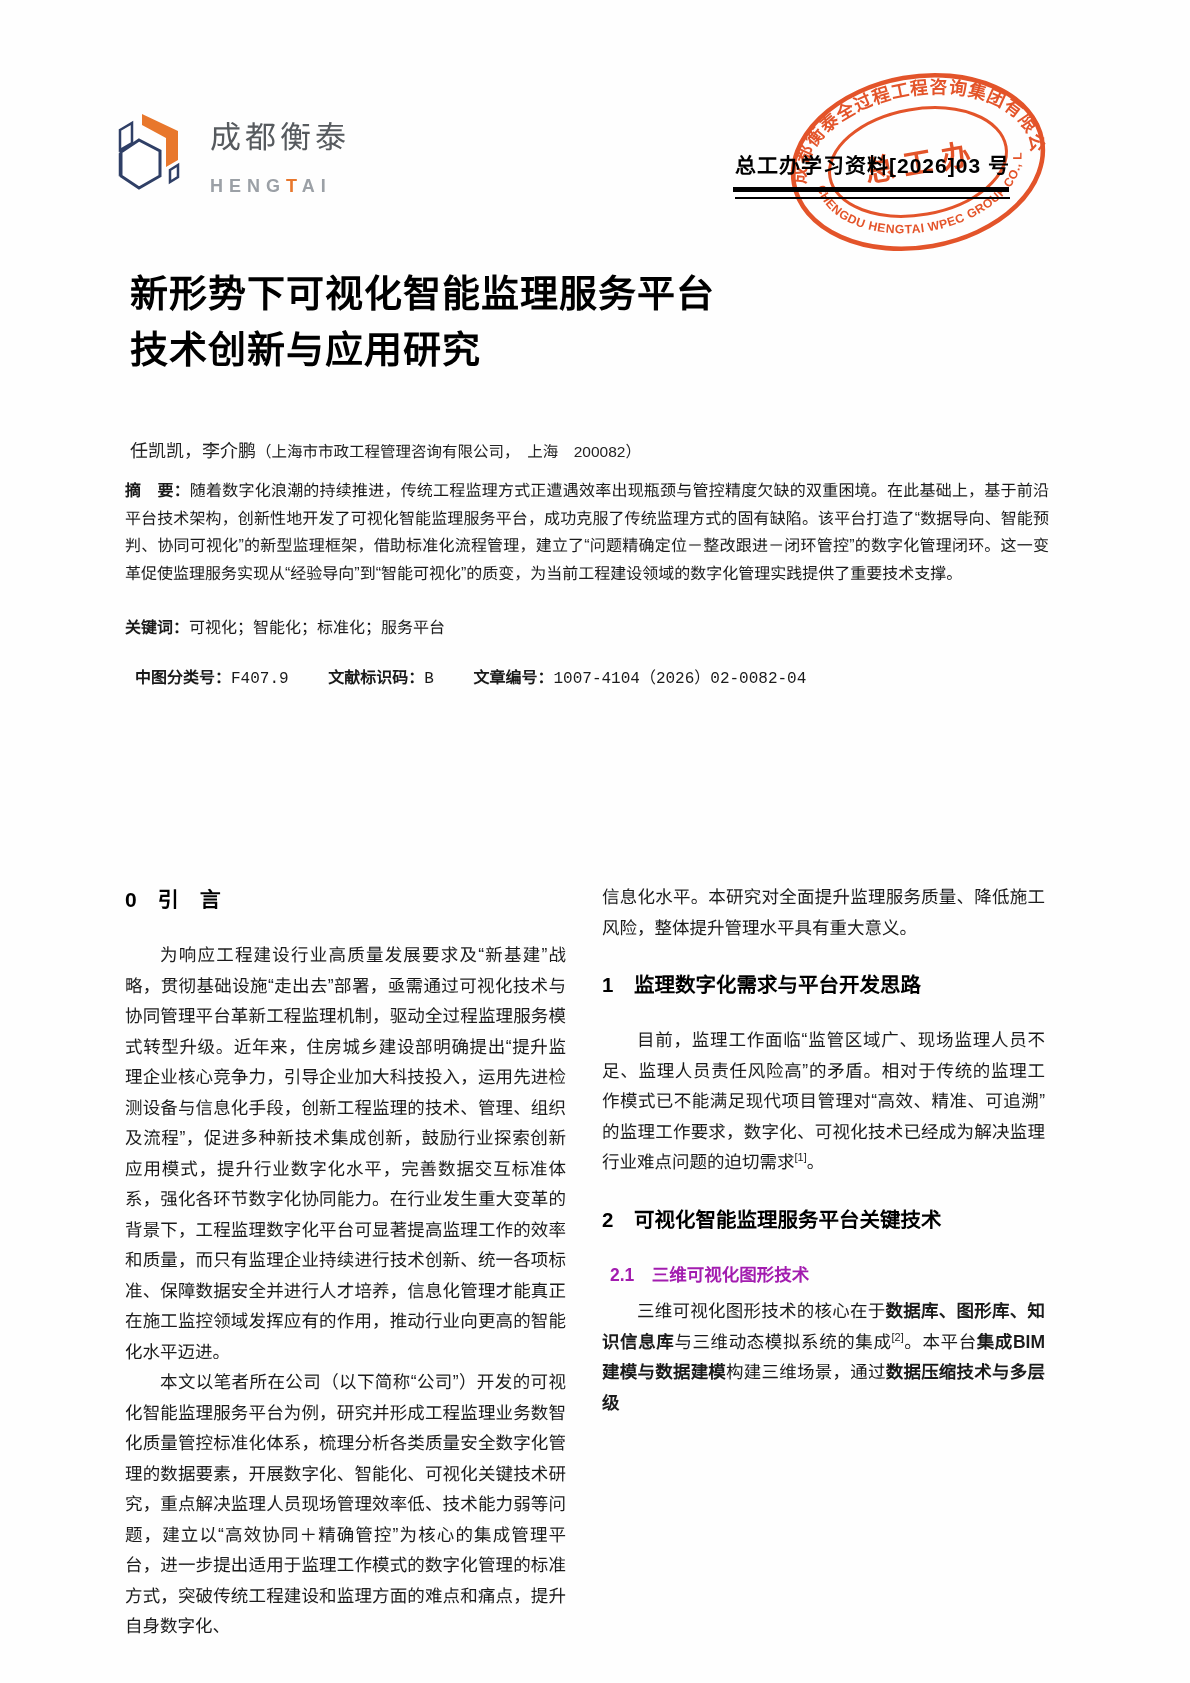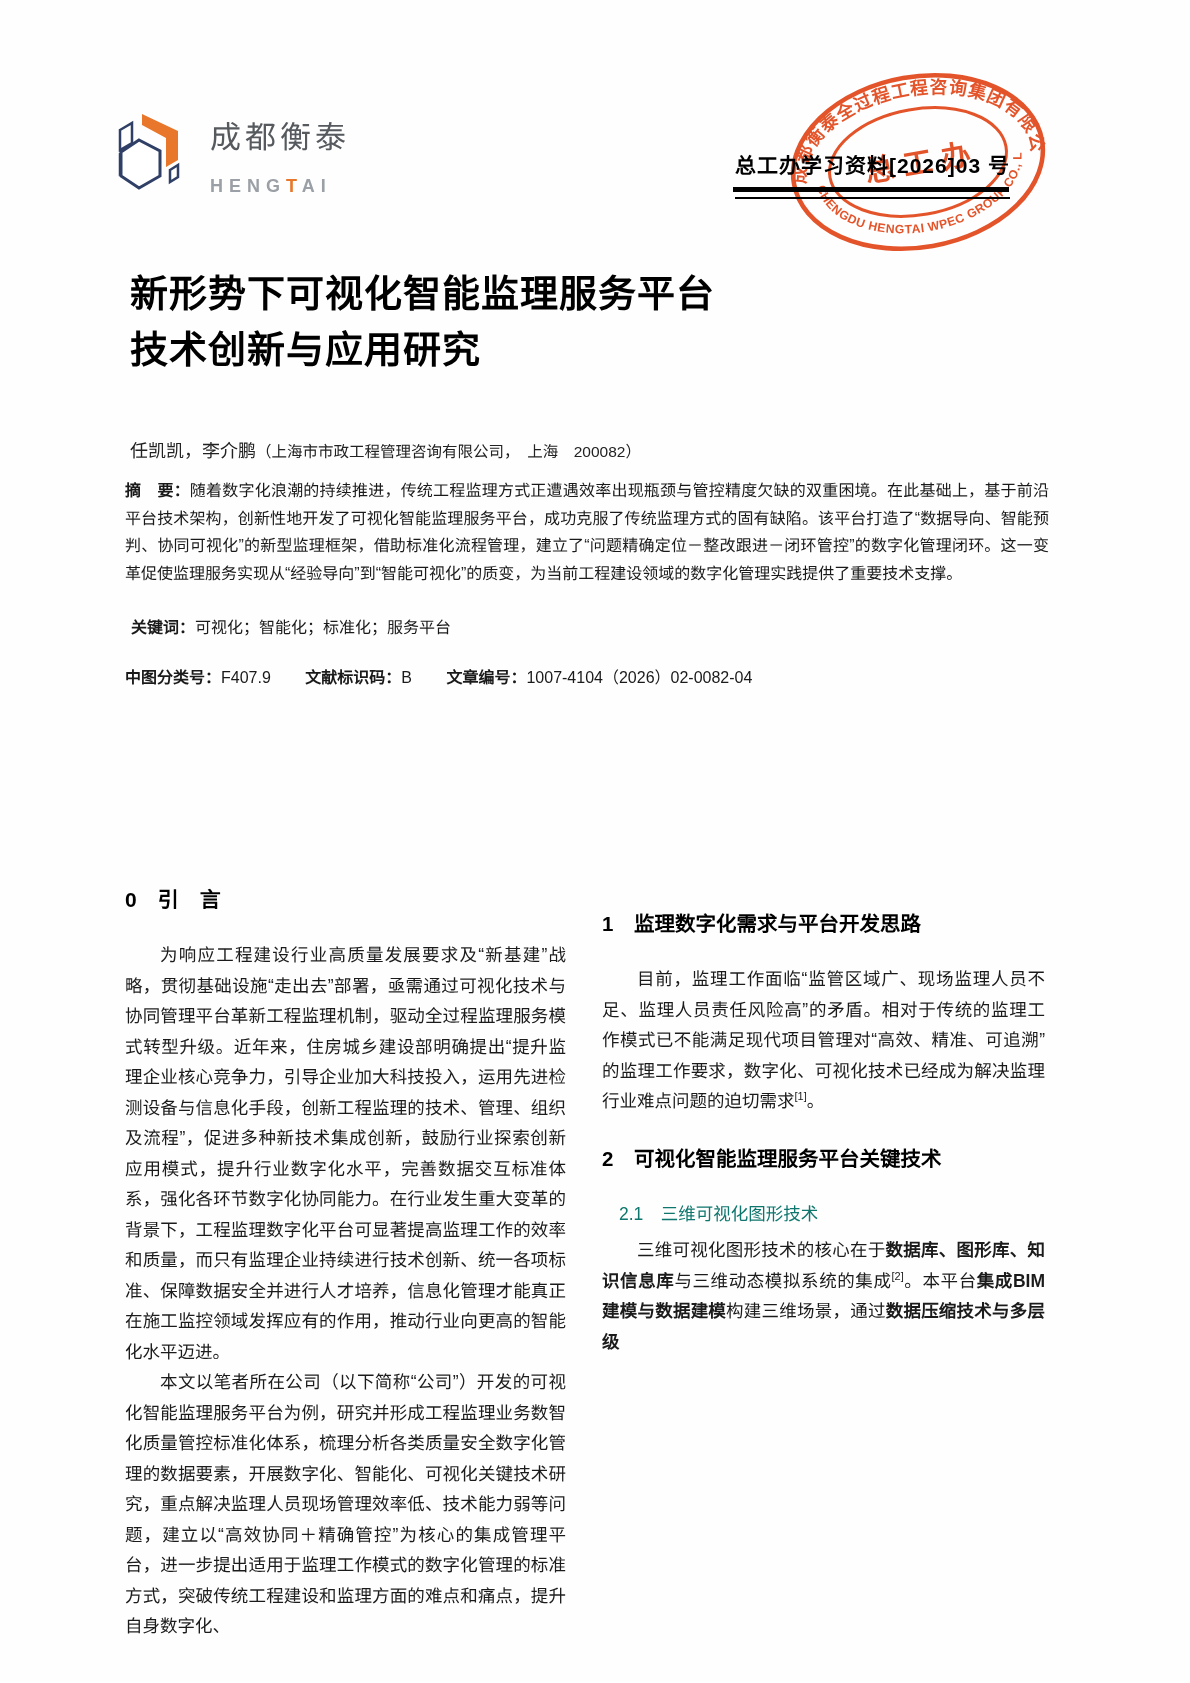--- a/index.html
+++ b/index.html
@@ -32,33 +32,33 @@
     font-size:21px;font-weight:700;color:#000;letter-spacing:1px;
     border-bottom:2px solid #000;padding-bottom:18px;
   }
   .doc-number-bar{position:absolute;left:733px;top:187px;width:276px;height:5px;background:#000;z-index:2;}
   
   .title{position:absolute;left:130px;top:266px;margin:0;font-size:38px;line-height:56px;font-weight:700;color:#000;letter-spacing:1px;}
   .t-line{display:block;}
   .authors{position:absolute;left:130px;top:436px;font-size:18px;color:#222;}
   .a-affil{font-size:15.5px;}
   .abstract{position:absolute;left:125px;top:477px;width:924px;margin:0;font-size:16px;line-height:27.5px;text-align:justify;}
-  .keywords{position:absolute;left:131px;top:614px;margin:0;font-size:16px;}
-  .meta{position:absolute;left:125px;top:664px;margin:0;font-size:16px;}
+  .keywords{position:absolute;left:125px;top:614px;margin:0;font-size:16px;}
+  .meta{position:absolute;left:135px;top:664px;margin:0;font-size:16px;font-family:Liberation Mono, monospace;}
   .lbl{font-weight:700;}
   .gap{margin-left:30px;}
   
   .col{position:absolute;top:882px;font-size:17.5px;line-height:30.5px;text-align:justify;color:#1b1b1b;}
   .col-left{left:125px;width:441px;}
   .col-right{left:602px;width:443px;}
   .bp{margin:0;}
   .indent{text-indent:2em;}
   .h-sec{margin:28px 0 26px 0;font-size:20.5px;font-weight:700;color:#000;line-height:28px;}
   .col-left .h-sec{margin-top:4px;font-size:21px;}
-  .h-sub{margin:26px 0 6px 17px;font-size:17.5px;font-weight:400;color:#0f766e;}
+  .h-sub{margin:26px 0 6px 8px;font-size:17.5px;font-weight:700;color:#a21caf;}
   sup{font-size:11px;line-height:0;vertical-align:super;}
   .b{font-weight:700;}
 </style>
 </head>
 <body>
 
 <div class="page">
 
   <div class="logo">
     <svg class="logo-icon" viewBox="0 0 84 82" aria-hidden="true">
@@ -114,20 +114,21 @@
     <span class="lbl gap">文章编号：</span><span>1007-4104（2026）02-0082-04</span>
   </p>
 
   <div class="col col-left">
     <h2 class="h-sec">0　引　言</h2>
     <p class="bp indent">为响应工程建设行业高质量发展要求及“新基建”战略，贯彻基础设施“走出去”部署，亟需通过可视化技术与协同管理平台革新工程监理机制，驱动全过程监理服务模式转型升级。近年来，住房城乡建设部明确提出“提升监理企业核心竞争力，引导企业加大科技投入，运用先进检测设备与信息化手段，创新工程监理的技术、管理、组织及流程”，促进多种新技术集成创新，鼓励行业探索创新应用模式，提升行业数字化水平，完善数据交互标准体系，强化各环节数字化协同能力。在行业发生重大变革的背景下，工程监理数字化平台可显著提高监理工作的效率和质量，而只有监理企业持续进行技术创新、统一各项标准、保障数据安全并进行人才培养，信息化管理才能真正在施工监控领域发挥应有的作用，推动行业向更高的智能化水平迈进。</p>
     <p class="bp indent">本文以笔者所在公司（以下简称“公司”）开发的可视化智能监理服务平台为例，研究并形成工程监理业务数智化质量管控标准化体系，梳理分析各类质量安全数字化管理的数据要素，开展数字化、智能化、可视化关键技术研究，重点解决监理人员现场管理效率低、技术能力弱等问题，建立以“高效协同＋精确管控”为核心的集成管理平台，进一步提出适用于监理工作模式的数字化管理的标准方式，突破传统工程建设和监理方面的难点和痛点，提升自身数字化、</p>
   </div>
 
   <div class="col col-right">
+    <p class="bp">信息化水平。本研究对全面提升监理服务质量、降低施工风险，整体提升管理水平具有重大意义。</p>
     <h2 class="h-sec">1　监理数字化需求与平台开发思路</h2>
     <p class="bp indent"><span>目前，监理工作面临“监管区域广、现场监理人员不足、监理人员责任风险高”的矛盾。相对于传统的监理工作模式已不能满足现代项目管理对“高效、精准、可追溯”的监理工作要求，数字化、可视化技术已经成为解决监理行业难点问题的迫切需求</span><sup>[1]</sup><span>。</span></p>
     <h2 class="h-sec">2　可视化智能监理服务平台关键技术</h2>
     <h3 class="h-sub">2.1　三维可视化图形技术</h3>
     <p class="bp indent"><span>三维可视化图形技术的核心在于</span><span class="b">数据库、图形库、知识信息库</span><span>与三维动态模拟系统的集成</span><sup>[2]</sup><span>。本平台</span><span class="b">集成BIM建模与数据建模</span><span>构建三维场景，通过</span><span class="b">数据压缩技术与多层级</span></p>
   </div>
 
 </div>
 
 </body></html>

